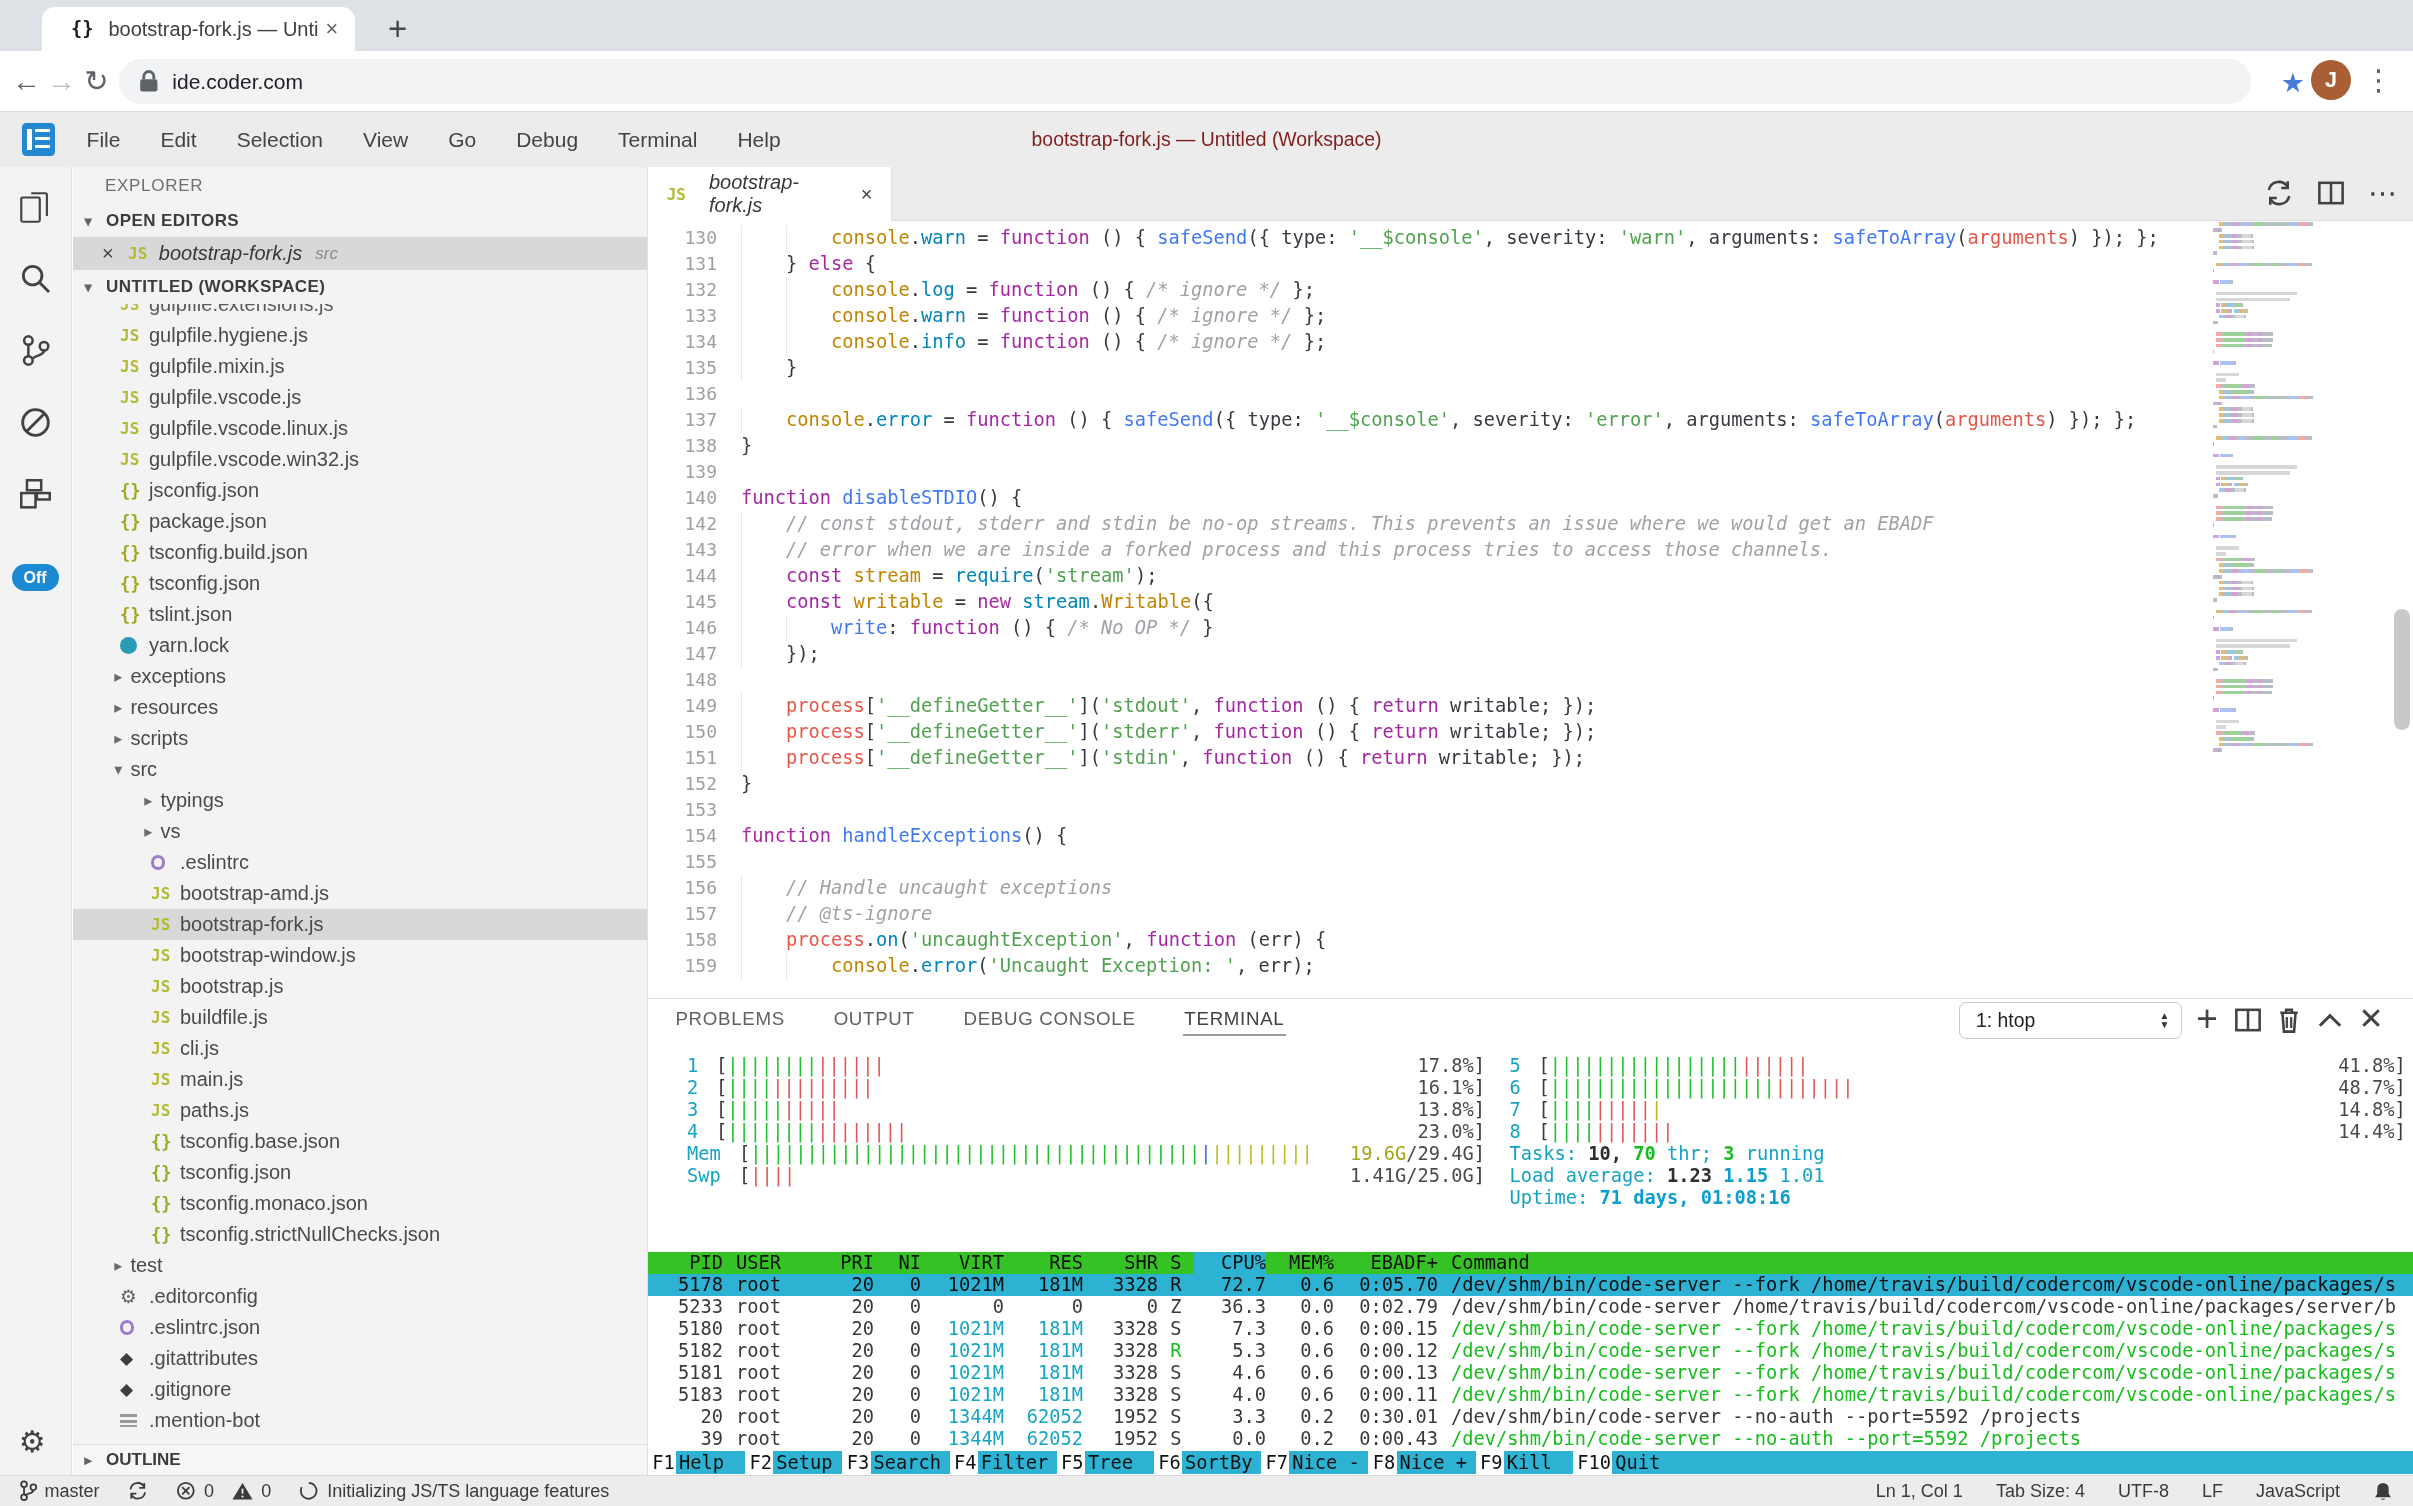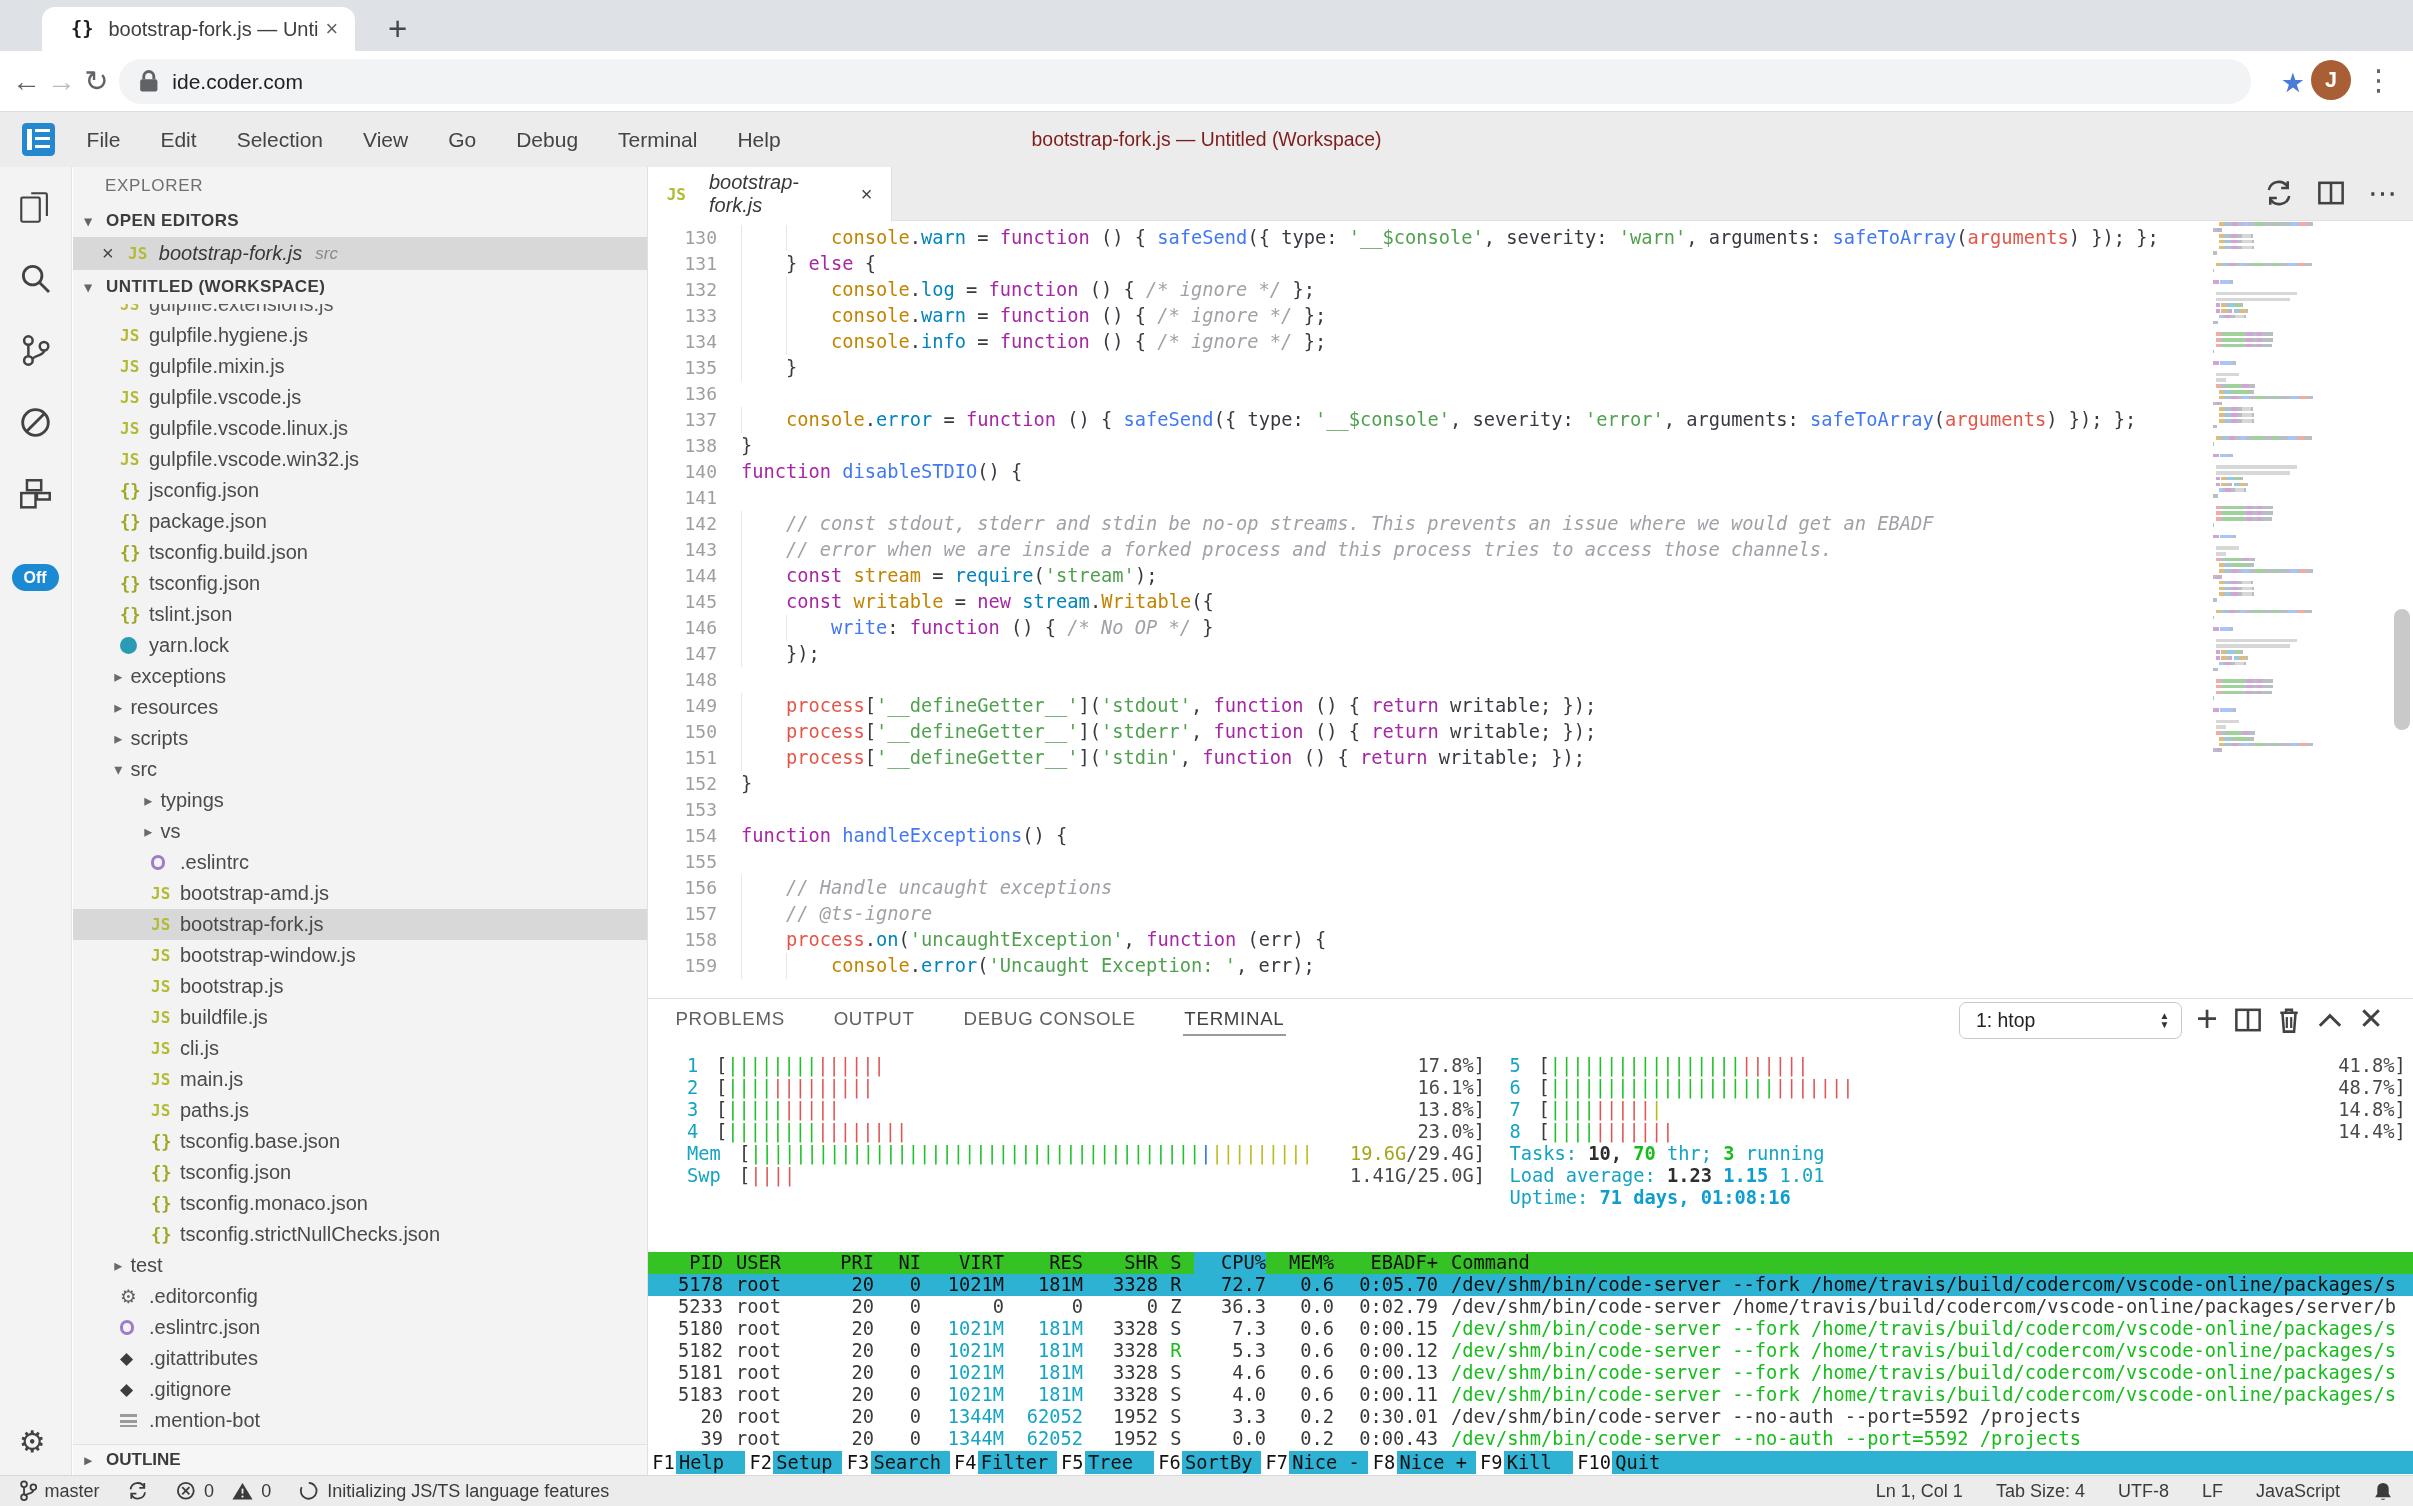--- a/index.html
+++ b/index.html
@@ -452,22 +452,22 @@
       <div id="code-lines">
           <div class="code-line"><span class="gutter">130</span><span class="guide" style="left: 93px;"></span><span class="guide" style="left: 138px;"></span><span class="ltext"><span class="tk-t">        </span><span class="tk-o">console</span><span class="tk-t">.</span><span class="tk-p">warn</span><span class="tk-t"> = </span><span class="tk-k">function</span><span class="tk-t"> () { </span><span class="tk-f">safeSend</span><span class="tk-t">({ type: </span><span class="tk-s">'__$console'</span><span class="tk-t">, severity: </span><span class="tk-s">'warn'</span><span class="tk-t">, arguments: </span><span class="tk-f">safeToArray</span><span class="tk-t">(</span><span class="tk-r">arguments</span><span class="tk-t">) }); };</span></span></div>
           <div class="code-line"><span class="gutter">131</span><span class="guide" style="left: 93px;"></span><span class="ltext"><span class="tk-t">    } </span><span class="tk-k">else</span><span class="tk-t"> {</span></span></div>
           <div class="code-line"><span class="gutter">132</span><span class="guide" style="left: 93px;"></span><span class="guide" style="left: 138px;"></span><span class="ltext"><span class="tk-t">        </span><span class="tk-o">console</span><span class="tk-t">.</span><span class="tk-p">log</span><span class="tk-t"> = </span><span class="tk-k">function</span><span class="tk-t"> () { </span><span class="tk-c">/* ignore */</span><span class="tk-t"> };</span></span></div>
           <div class="code-line"><span class="gutter">133</span><span class="guide" style="left: 93px;"></span><span class="guide" style="left: 138px;"></span><span class="ltext"><span class="tk-t">        </span><span class="tk-o">console</span><span class="tk-t">.</span><span class="tk-p">warn</span><span class="tk-t"> = </span><span class="tk-k">function</span><span class="tk-t"> () { </span><span class="tk-c">/* ignore */</span><span class="tk-t"> };</span></span></div>
           <div class="code-line"><span class="gutter">134</span><span class="guide" style="left: 93px;"></span><span class="guide" style="left: 138px;"></span><span class="ltext"><span class="tk-t">        </span><span class="tk-o">console</span><span class="tk-t">.</span><span class="tk-p">info</span><span class="tk-t"> = </span><span class="tk-k">function</span><span class="tk-t"> () { </span><span class="tk-c">/* ignore */</span><span class="tk-t"> };</span></span></div>
           <div class="code-line"><span class="gutter">135</span><span class="guide" style="left: 93px;"></span><span class="ltext"><span class="tk-t">    }</span></span></div>
           <div class="code-line"><span class="gutter">136</span><span class="ltext"></span></div>
           <div class="code-line"><span class="gutter">137</span><span class="guide" style="left: 93px;"></span><span class="ltext"><span class="tk-t">    </span><span class="tk-o">console</span><span class="tk-t">.</span><span class="tk-p">error</span><span class="tk-t"> = </span><span class="tk-k">function</span><span class="tk-t"> () { </span><span class="tk-f">safeSend</span><span class="tk-t">({ type: </span><span class="tk-s">'__$console'</span><span class="tk-t">, severity: </span><span class="tk-s">'error'</span><span class="tk-t">, arguments: </span><span class="tk-f">safeToArray</span><span class="tk-t">(</span><span class="tk-r">arguments</span><span class="tk-t">) }); };</span></span></div>
           <div class="code-line"><span class="gutter">138</span><span class="ltext"><span class="tk-t">}</span></span></div>
+          <div class="code-line"><span class="gutter">139</span><span class="ltext"></span></div>
           <div class="code-line"><span class="gutter">140</span><span class="ltext"><span class="tk-k">function</span><span class="tk-t"> </span><span class="tk-f">disableSTDIO</span><span class="tk-t">() {</span></span></div>
-          <div class="code-line"><span class="gutter">141</span><span class="ltext"></span></div>
           <div class="code-line"><span class="gutter">142</span><span class="guide" style="left: 93px;"></span><span class="ltext"><span class="tk-t">    </span><span class="tk-c">// const stdout, stderr and stdin be no-op streams. This prevents an issue where we would get an EBADF</span></span></div>
           <div class="code-line"><span class="gutter">143</span><span class="guide" style="left: 93px;"></span><span class="ltext"><span class="tk-t">    </span><span class="tk-c">// error when we are inside a forked process and this process tries to access those channels.</span></span></div>
           <div class="code-line"><span class="gutter">144</span><span class="guide" style="left: 93px;"></span><span class="ltext"><span class="tk-t">    </span><span class="tk-k">const</span><span class="tk-t"> </span><span class="tk-o">stream</span><span class="tk-t"> = </span><span class="tk-p">require</span><span class="tk-t">(</span><span class="tk-s">'stream'</span><span class="tk-t">);</span></span></div>
           <div class="code-line"><span class="gutter">145</span><span class="guide" style="left: 93px;"></span><span class="ltext"><span class="tk-t">    </span><span class="tk-k">const</span><span class="tk-t"> </span><span class="tk-o">writable</span><span class="tk-t"> = </span><span class="tk-k">new</span><span class="tk-t"> </span><span class="tk-p">stream</span><span class="tk-t">.</span><span class="tk-o">Writable</span><span class="tk-t">({</span></span></div>
           <div class="code-line"><span class="gutter">146</span><span class="guide" style="left: 93px;"></span><span class="guide" style="left: 138px;"></span><span class="ltext"><span class="tk-t">        </span><span class="tk-f">write</span><span class="tk-t">: </span><span class="tk-k">function</span><span class="tk-t"> () { </span><span class="tk-c">/* No OP */</span><span class="tk-t"> }</span></span></div>
           <div class="code-line"><span class="gutter">147</span><span class="guide" style="left: 93px;"></span><span class="ltext"><span class="tk-t">    });</span></span></div>
           <div class="code-line"><span class="gutter">148</span><span class="ltext"></span></div>
           <div class="code-line"><span class="gutter">149</span><span class="guide" style="left: 93px;"></span><span class="ltext"><span class="tk-t">    </span><span class="tk-r">process</span><span class="tk-t">[</span><span class="tk-s">'__defineGetter__'</span><span class="tk-t">](</span><span class="tk-s">'stdout'</span><span class="tk-t">, </span><span class="tk-k">function</span><span class="tk-t"> () { </span><span class="tk-k">return</span><span class="tk-t"> writable; });</span></span></div>
           <div class="code-line"><span class="gutter">150</span><span class="guide" style="left: 93px;"></span><span class="ltext"><span class="tk-t">    </span><span class="tk-r">process</span><span class="tk-t">[</span><span class="tk-s">'__defineGetter__'</span><span class="tk-t">](</span><span class="tk-s">'stderr'</span><span class="tk-t">, </span><span class="tk-k">function</span><span class="tk-t"> () { </span><span class="tk-k">return</span><span class="tk-t"> writable; });</span></span></div>
           <div class="code-line"><span class="gutter">151</span><span class="guide" style="left: 93px;"></span><span class="ltext"><span class="tk-t">    </span><span class="tk-r">process</span><span class="tk-t">[</span><span class="tk-s">'__defineGetter__'</span><span class="tk-t">](</span><span class="tk-s">'stdin'</span><span class="tk-t">, </span><span class="tk-k">function</span><span class="tk-t"> () { </span><span class="tk-k">return</span><span class="tk-t"> writable; });</span></span></div>

